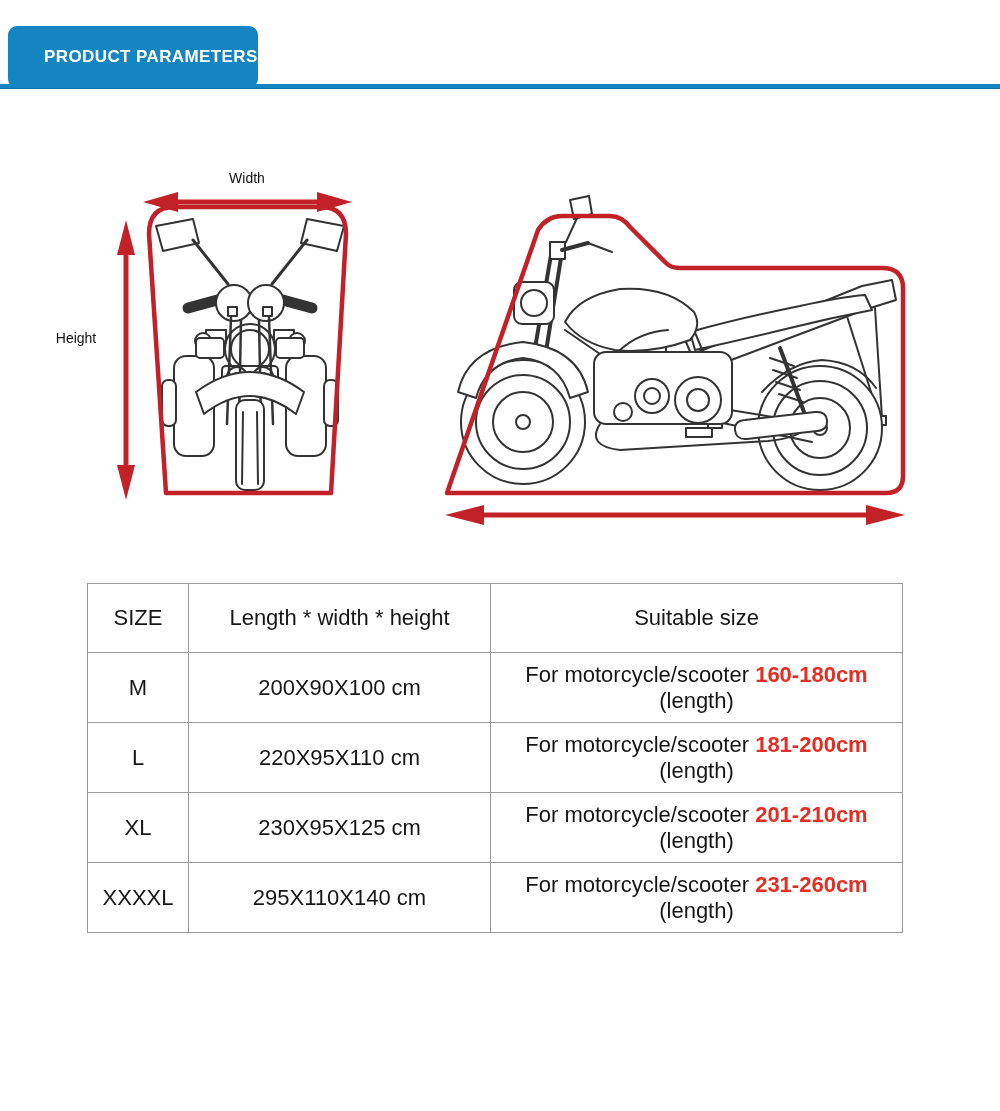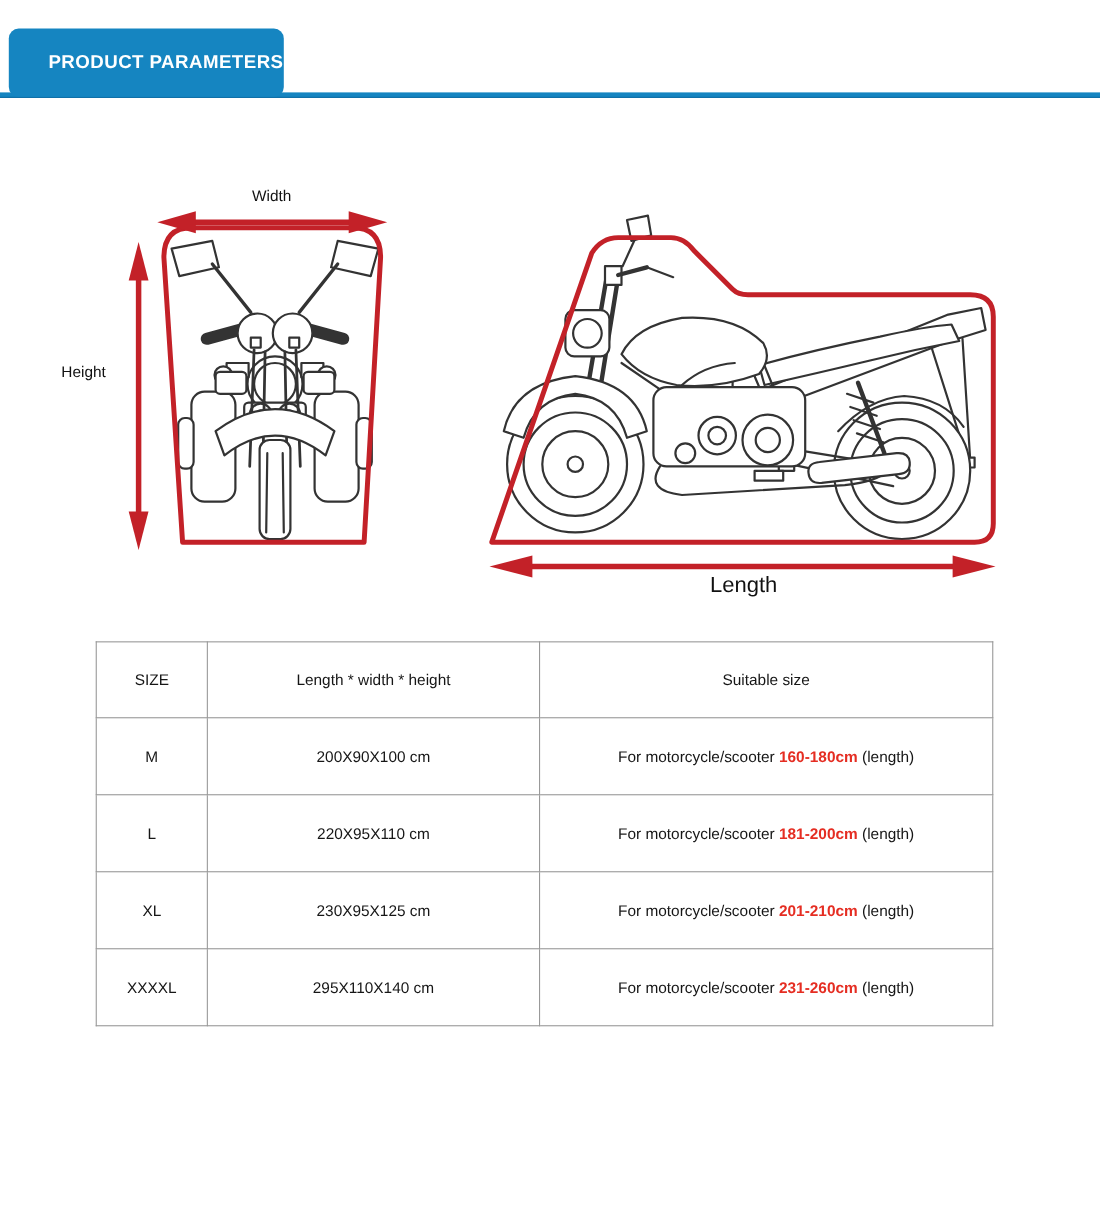--- a/index.html
+++ b/index.html
@@ -22,21 +22,21 @@
   }
   
   .diagram-svg{position:absolute;left:0;top:0;width:1000px;height:560px;}
   .dim-label{position:absolute;text-align:center;color:#111;font-size:14px;}
   .lbl-width{left:147px;top:170px;width:200px;}
   .lbl-height{left:38px;top:330px;width:76px;}
   .lbl-length{left:447px;top:521px;width:458px;font-size:20px;}
   
   .size-table{
     position:absolute;left:87px;top:583px;width:815px;
-    border-collapse:collapse;table-layout:fixed;font-size:14px;color:#161616;
+    border-collapse:collapse;table-layout:fixed;font-size:22px;color:#161616;
   }
   .size-table th,.size-table td{
     border:1px solid #999;text-align:center;vertical-align:middle;
     font-weight:normal;padding:0 4px;box-sizing:border-box;
   }
   .size-table thead tr{height:69px;}
   .size-table tbody tr{height:70px;}
   .col-size{width:101px;}
   .col-dims{width:302px;}
   .col-suit{width:412px;}
@@ -186,21 +186,20 @@
     </g>
     <g fill="#c32128" stroke="#c32128">
       <line x1="480" y1="515" x2="870" y2="515" stroke-width="5"></line>
       <polygon points="445,515 484,505 484,525" stroke="none"></polygon>
       <polygon points="905,515 866,505 866,525" stroke="none"></polygon>
     </g>
   </svg>
 
   <div class="dim-label lbl-width">Width</div>
   <div class="dim-label lbl-height">Height</div>
-  <div class="dim-label lbl-length">Length</div>
 
   <table class="size-table">
     <thead>
       <tr>
         <th class="col-size">SIZE</th>
         <th class="col-dims">Length * width * height</th>
         <th class="col-suit">Suitable size</th>
       </tr>
     </thead>
     <tbody>

